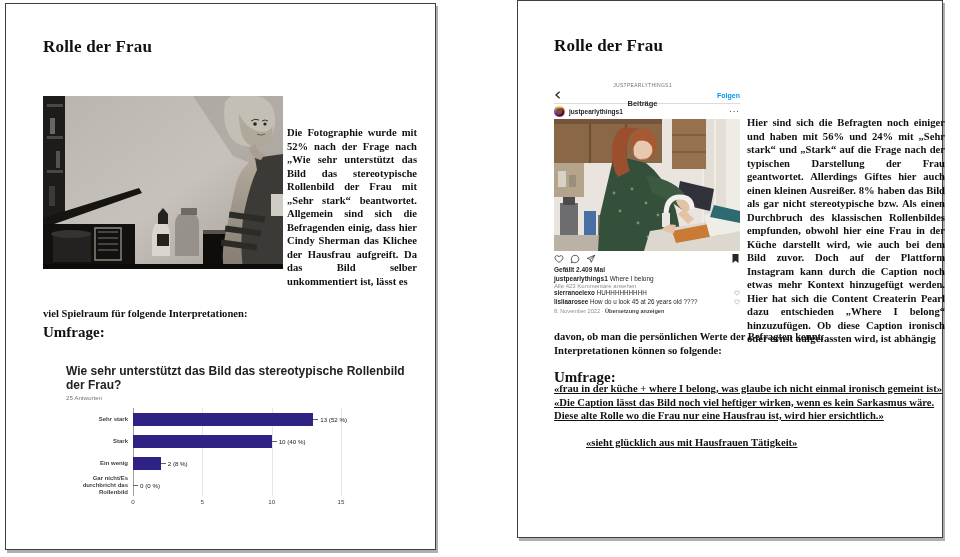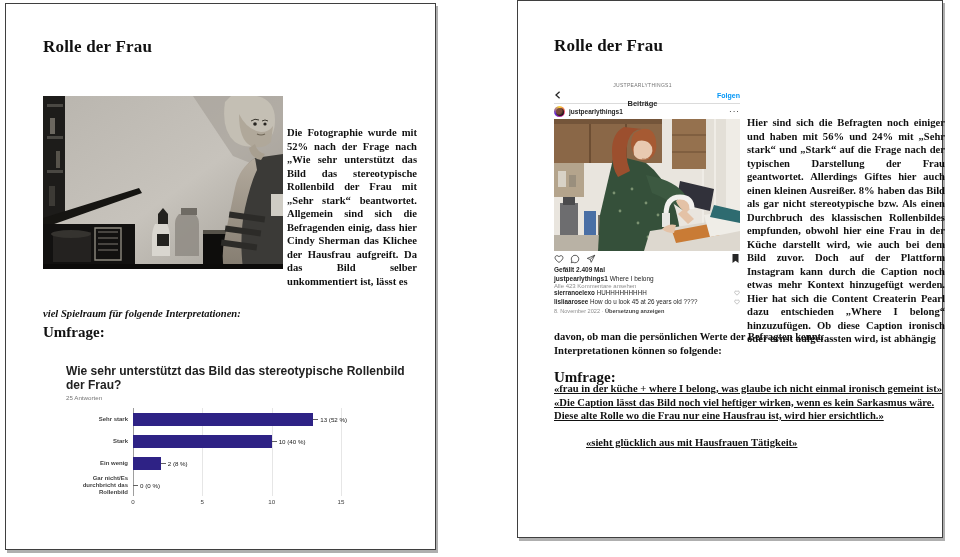--- a/index.html
+++ b/index.html
@@ -10,21 +10,21 @@
   #page-left  { left:5px;  top:3px; width:431px; height:547px; }
   #page-right { left:517px; top:0;  width:426px; height:538px; }
 
   .doc-title { position:absolute; font-weight:bold; font-size:17px; letter-spacing:.2px; }
   .body-text { font-weight:bold; font-size:10.6px; line-height:13.5px; text-align:justify;margin-top:28px; }
   .sub-head  { position:absolute; font-weight:bold; font-size:15px; }
 
   
   .photo-frame { position:absolute; left:37px; top:92px; width:240px; height:173px; overflow:hidden; }
   #left-side-para  { position:absolute; left:281px; top:94px;  width:130px; }
-  #left-below-para { position:absolute; left:37px;  top:275px; width:378px; text-align:left;font-style:italic; }
+  #left-below-para { position:absolute; left:37px;  top:275px; width:378px; text-align:left; }
 
   
   .chart { position:absolute; left:60px; top:360px; width:352px;
            font-family:"Liberation Sans", sans-serif; }
   .chart-title { font-size:12px; font-weight:bold; color:#212121; }
   .chart-subtitle { font-size:6.2px; color:#757575; margin-top:2px; }
   .chart-body { position:relative; margin-top:7px; }
   .chart-grid { position:absolute; left:67px; top:0; width:208px; height:100%; }
   .gridline { position:absolute; top:0; bottom:0; width:1px; background:#e6e6e6; }
   .gridline.axis0 { background:#9e9e9e; }

